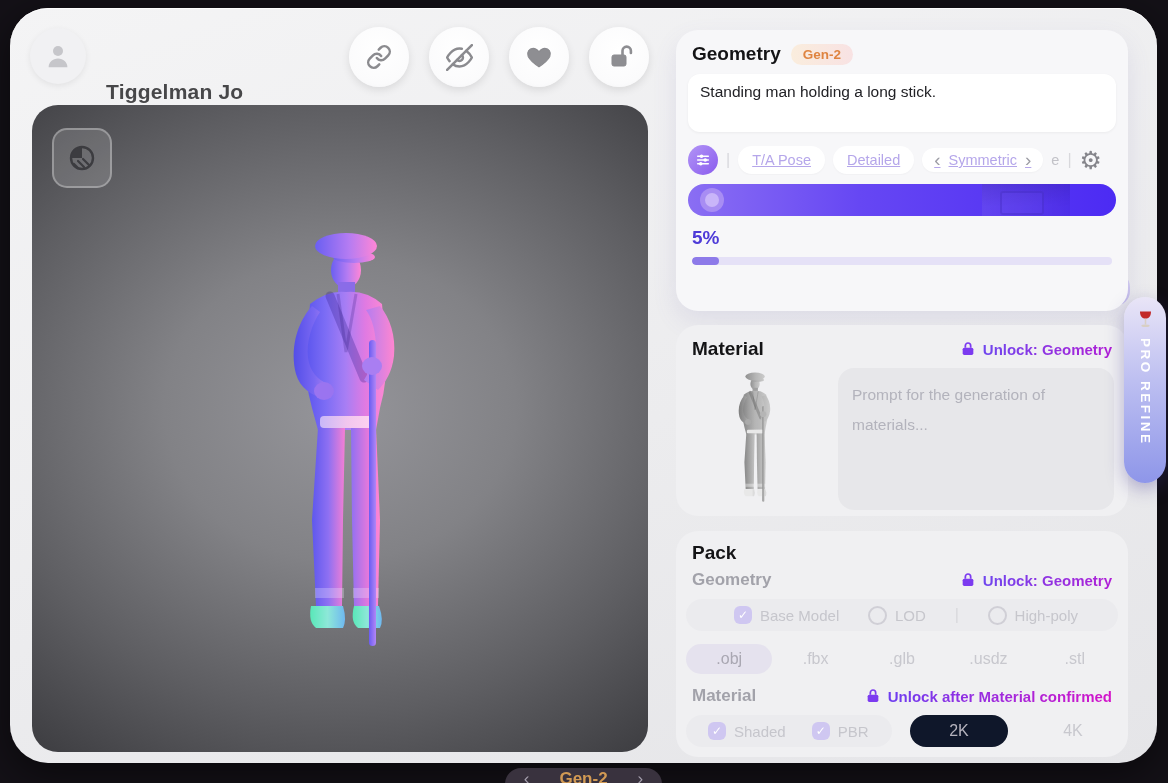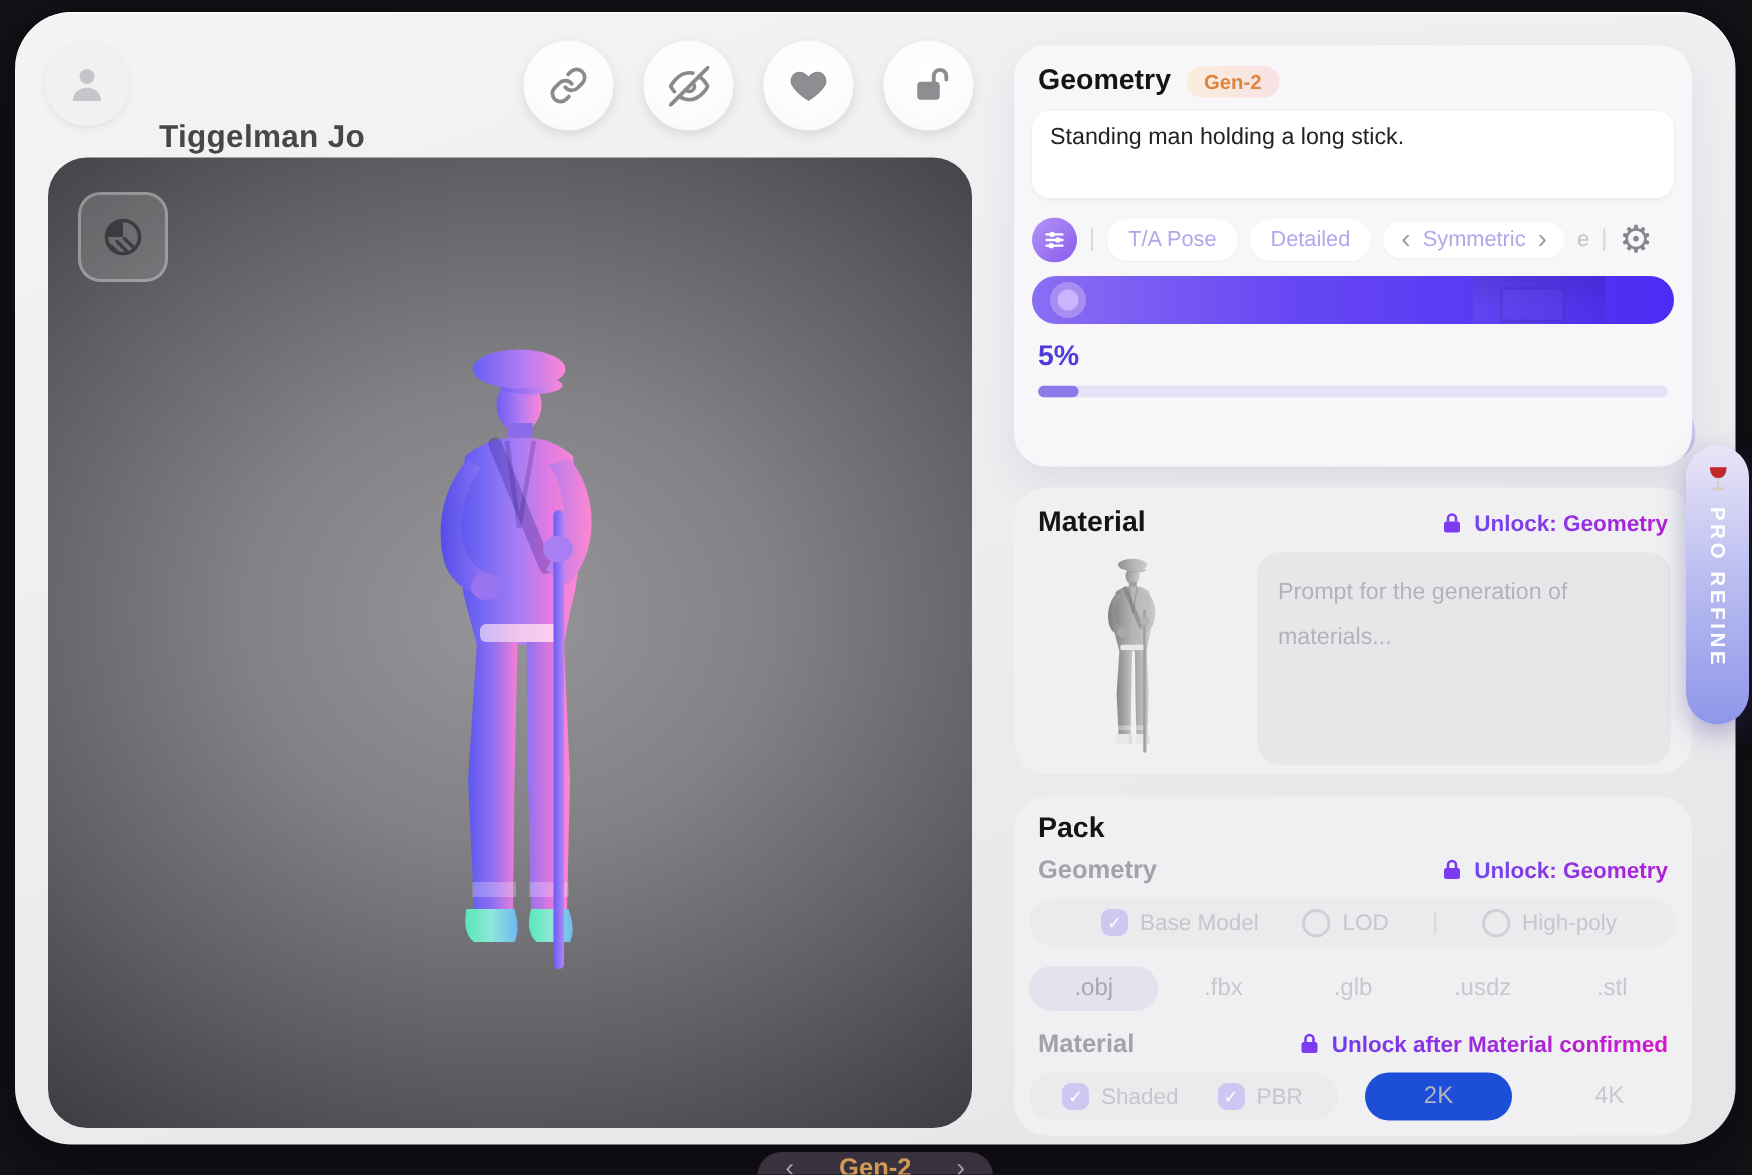--- a/index.html
+++ b/index.html
@@ -71,21 +71,21 @@
     white-space:nowrap;overflow:hidden;height:30px;
   }
   .filter-btn{
     width:30px;height:30px;min-width:30px;border-radius:50%;cursor:pointer;
     background:linear-gradient(135deg,#b295f6,#8a5bee);
     display:flex;align-items:center;justify-content:center;
   }
   .vsep{color:#d8d8dc;font-size:16px;}
   .pill{
     padding:6px 14px;border-radius:999px;background:#ffffff;color:#b5a6ea;
-    font-size:14.5px;cursor:pointer;box-shadow:0 1px 2px rgba(0,0,0,.03);
+    font-size:14.5px;cursor:pointer;box-shadow:0 1px 2px rgba(0,0,0,.03);text-decoration:underline;
   }
   .pill.sym{display:flex;align-items:center;gap:8px;padding:4px 12px;}
   .chev{color:#9d9da5;font-size:19px;line-height:14px;}
   .trunc{color:#c2c2c8;font-size:14.5px;}
   .gear{font-size:25px;color:#85858b;cursor:pointer;line-height:24px;}
   .dir-row{margin:14px 0 0 16px;display:flex;align-items:center;gap:5px;}
   .dir-label{font-size:16px;font-weight:bold;color:#9c9ca4;}
   .help{
     width:15px;height:15px;border-radius:50%;border:1.5px solid #a7a7af;color:#a7a7af;
     font-size:10px;display:inline-flex;align-items:center;justify-content:center;font-weight:bold;
@@ -144,21 +144,21 @@
   .radio{width:15px;height:15px;border-radius:50%;border:2.5px solid #d0cfd6;background:transparent;}
   .fmt-row{display:flex;margin:13px 10px 12px 10px;}
   .fmt{flex:1;text-align:center;font-size:16px;color:#c8c8ce;padding:6px 0;border-radius:999px;}
   .fmt.sel{background:#e5e2ee;color:#a9a7b2;}
   .bottom-row{display:flex;align-items:center;margin:9px 10px 0 10px;}
   .dual-pill{
     width:206px;height:32px;border-radius:999px;background:#ebebee;
     display:flex;align-items:center;gap:26px;padding:0 0 0 22px;box-sizing:border-box;
   }
   .res{width:98px;height:32px;margin-left:18px;border-radius:999px;display:flex;align-items:center;justify-content:center;font-size:16px;color:#b5b3bd;}
-  .res.sel{background:#1d4ed8;}
+  .res.sel{background:#0f172a;}
   .res.plain{width:90px;margin-left:20px;color:#c8c8ce;}
   
   .pro-tab{
     position:absolute;left:1124px;top:297px;width:42px;height:186px;border-radius:21px;
     background:linear-gradient(180deg,#e9e5f7 0%,#bdbff1 45%,#8e96e9 100%);
     box-shadow:0 6px 18px rgba(60,50,140,.35);z-index:5;cursor:pointer;
     display:flex;flex-direction:column;align-items:center;padding-top:13px;box-sizing:border-box;
   }
   .pro-label{
     margin-top:9px;writing-mode:vertical-rl;font-size:13.5px;font-weight:bold;color:#ffffff;

